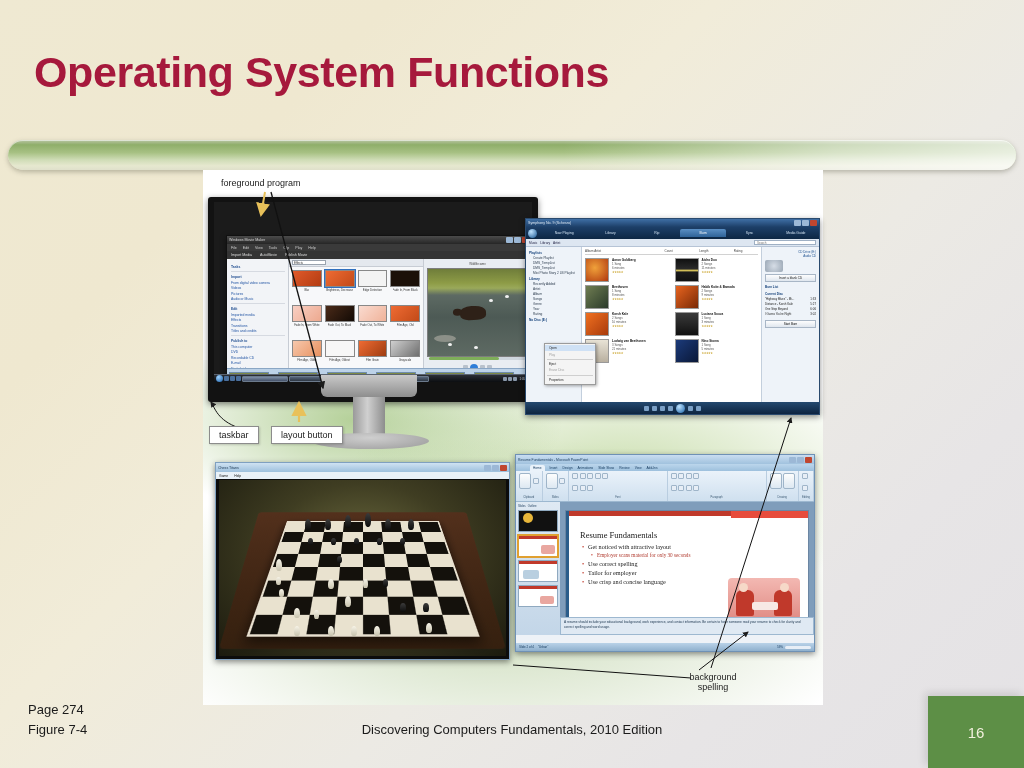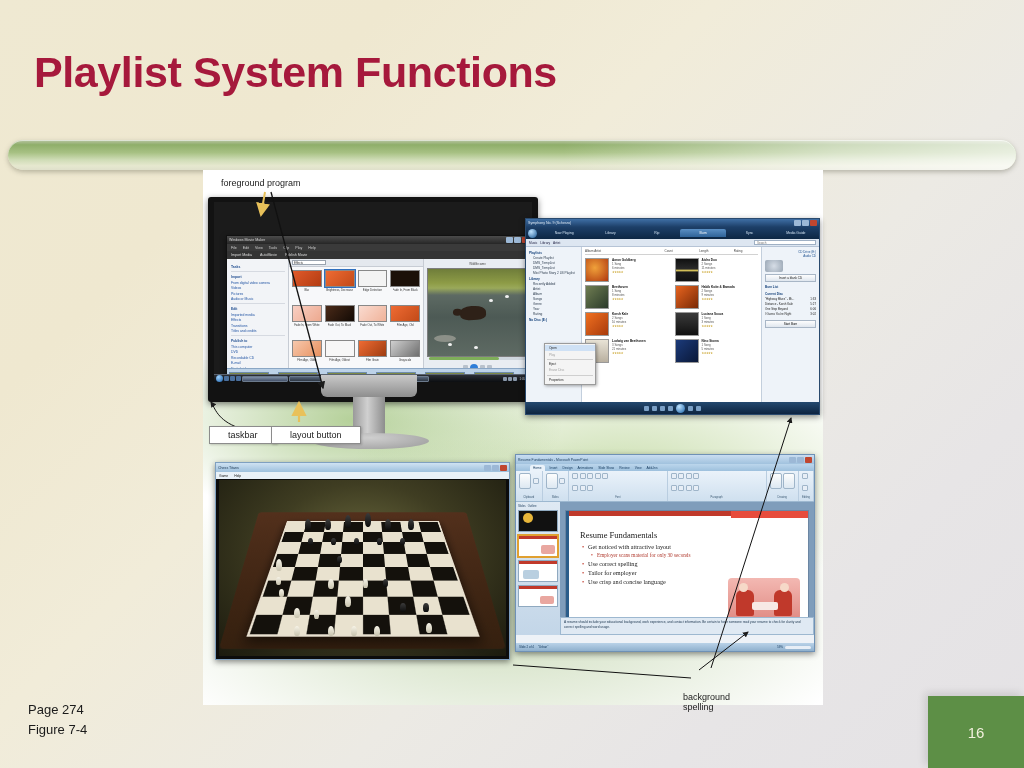--- a/index.html
+++ b/index.html
@@ -36,21 +36,21 @@
     position: absolute; left: 203px; top: 170px; width: 620px; height: 535px;
     background: #ffffff;
   }
 
   .fig-label {
     position: absolute; font-family: Liberation Sans, sans-serif;
     font-size: 9px; color: #1c1c1c; white-space: nowrap;
   }
   .fig-box {
     position: absolute; border: 1px solid #8c8c8c; background: #fff;
-    font-size: 9px; color: #1c1c1c; padding: 3px 18px; white-space: nowrap;
+    font-size: 9px; color: #1c1c1c; padding: 3px 9px; white-space: nowrap;
     box-shadow: 1px 1px 2px rgba(0,0,0,.18);
   }
 
   svg.ann { position: absolute; left: 0; top: 0; width: 620px; height: 535px; overflow: visible; pointer-events: none; }
 
   
   #monitor { position: absolute; left: 5px; top: 27px; width: 330px; height: 205px; }
   #monitor-bezel {
     position: absolute; inset: 0; background: #121212;
     border-radius: 3px;
@@ -246,21 +246,21 @@
   #page-badge {
     position:absolute; right:0; bottom:0; width:96px; height:72px;
     background:#5d8f46; color:#f2f0dd; font-size:15px;
     display:flex; align-items:center; justify-content:center;
     box-shadow: -3px -3px 8px rgba(0,0,0,.12);
   }
 </style>
 </head>
 <body>
 
-<div id="slide-title">Playlist System Functions</div>
+<div id="slide-title">Operating System Functions</div>
 
 <div id="divider-wrap">
   <div id="divider-bar"></div>
 </div>
 
 <div id="figure-panel">
 
   <div id="desktop-bg"></div>
 
   <div id="monitor">
@@ -882,25 +882,26 @@
     <path d="M96,252 L96,233" stroke="#e8c15a" stroke-width="2.2" fill="none" marker-end="url(#ahy)"></path>
 
     <path d="M488,508 L310,495" stroke="#111" stroke-width="1" fill="none"></path>
     <path d="M496,500 L545,462" stroke="#111" stroke-width="1" fill="none" marker-end="url(#ah)"></path>
     <path d="M508,498 L588,248" stroke="#111" stroke-width="1" fill="none" marker-end="url(#ah)"></path>
   </svg>
 
   <div class="fig-label" style="left:18px; top:8px">foreground program</div>
   <div class="fig-box" style="left:6px; top:256px">taskbar</div>
   <div class="fig-box" style="left:68px; top:256px">layout button</div>
-  <div class="fig-label" style="left:480px; top:522px; text-align:left; width:60px">
+  <div class="fig-label" style="left:480px; top:502px; text-align:center; width:60px">
     <span>background</span><br>
     <span>spelling</span>
   </div>
 </div>
 
 <div id="footer-left">
   <div>Page 274</div>
   <div>Figure 7-4</div>
 </div>
 <div id="footer-center">
+  <div>Discovering Computers Fundamentals, 2010 Edition</div>
 </div>
 <div id="page-badge">16</div>
 
 </body></html>

